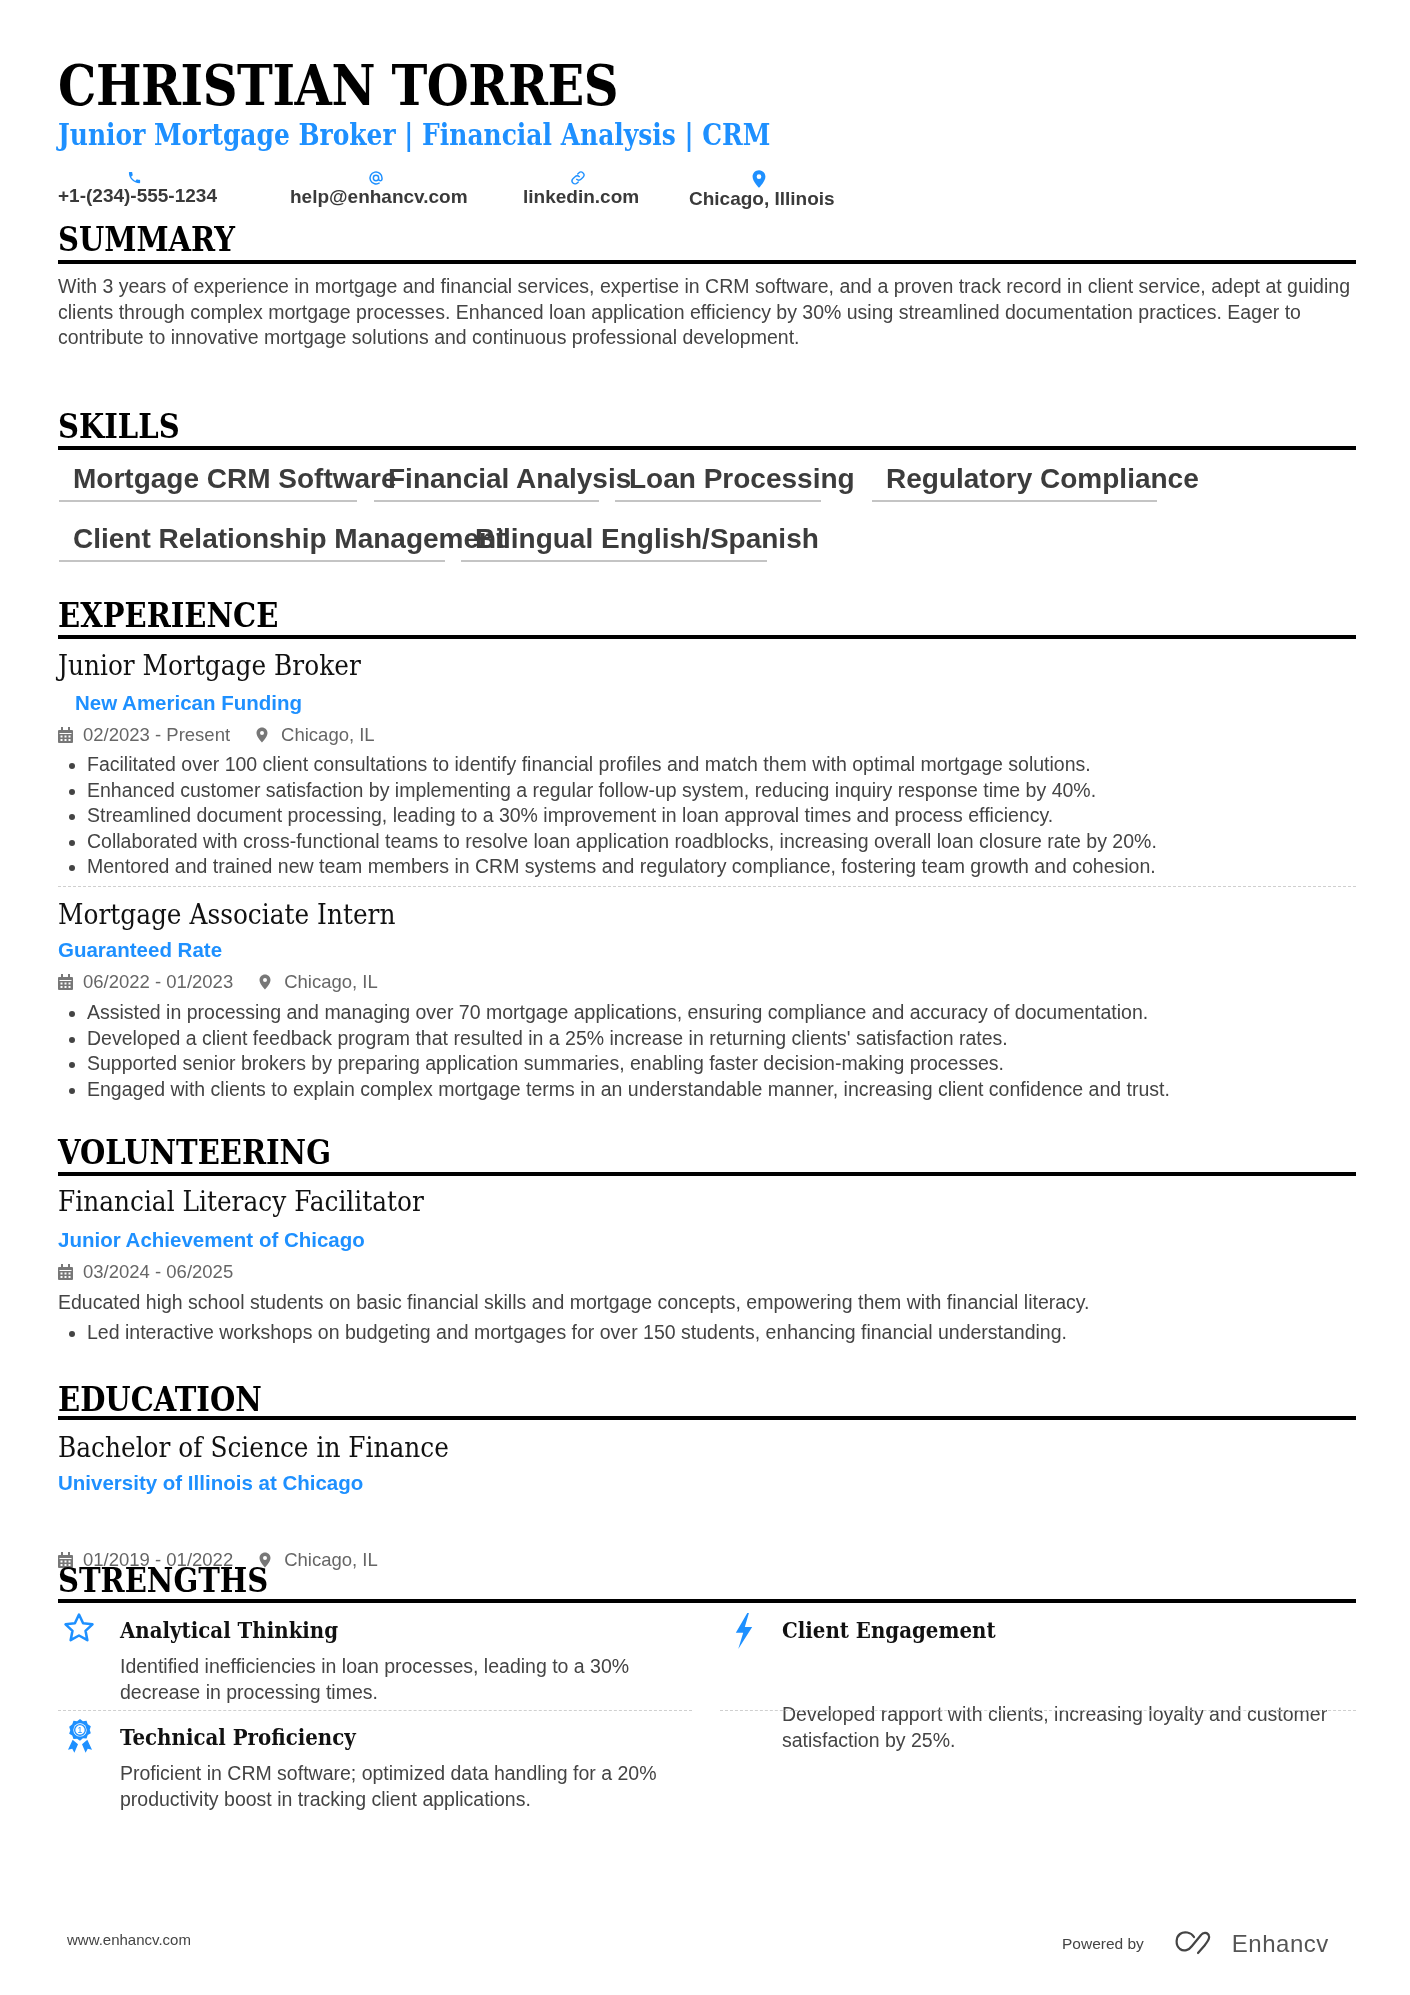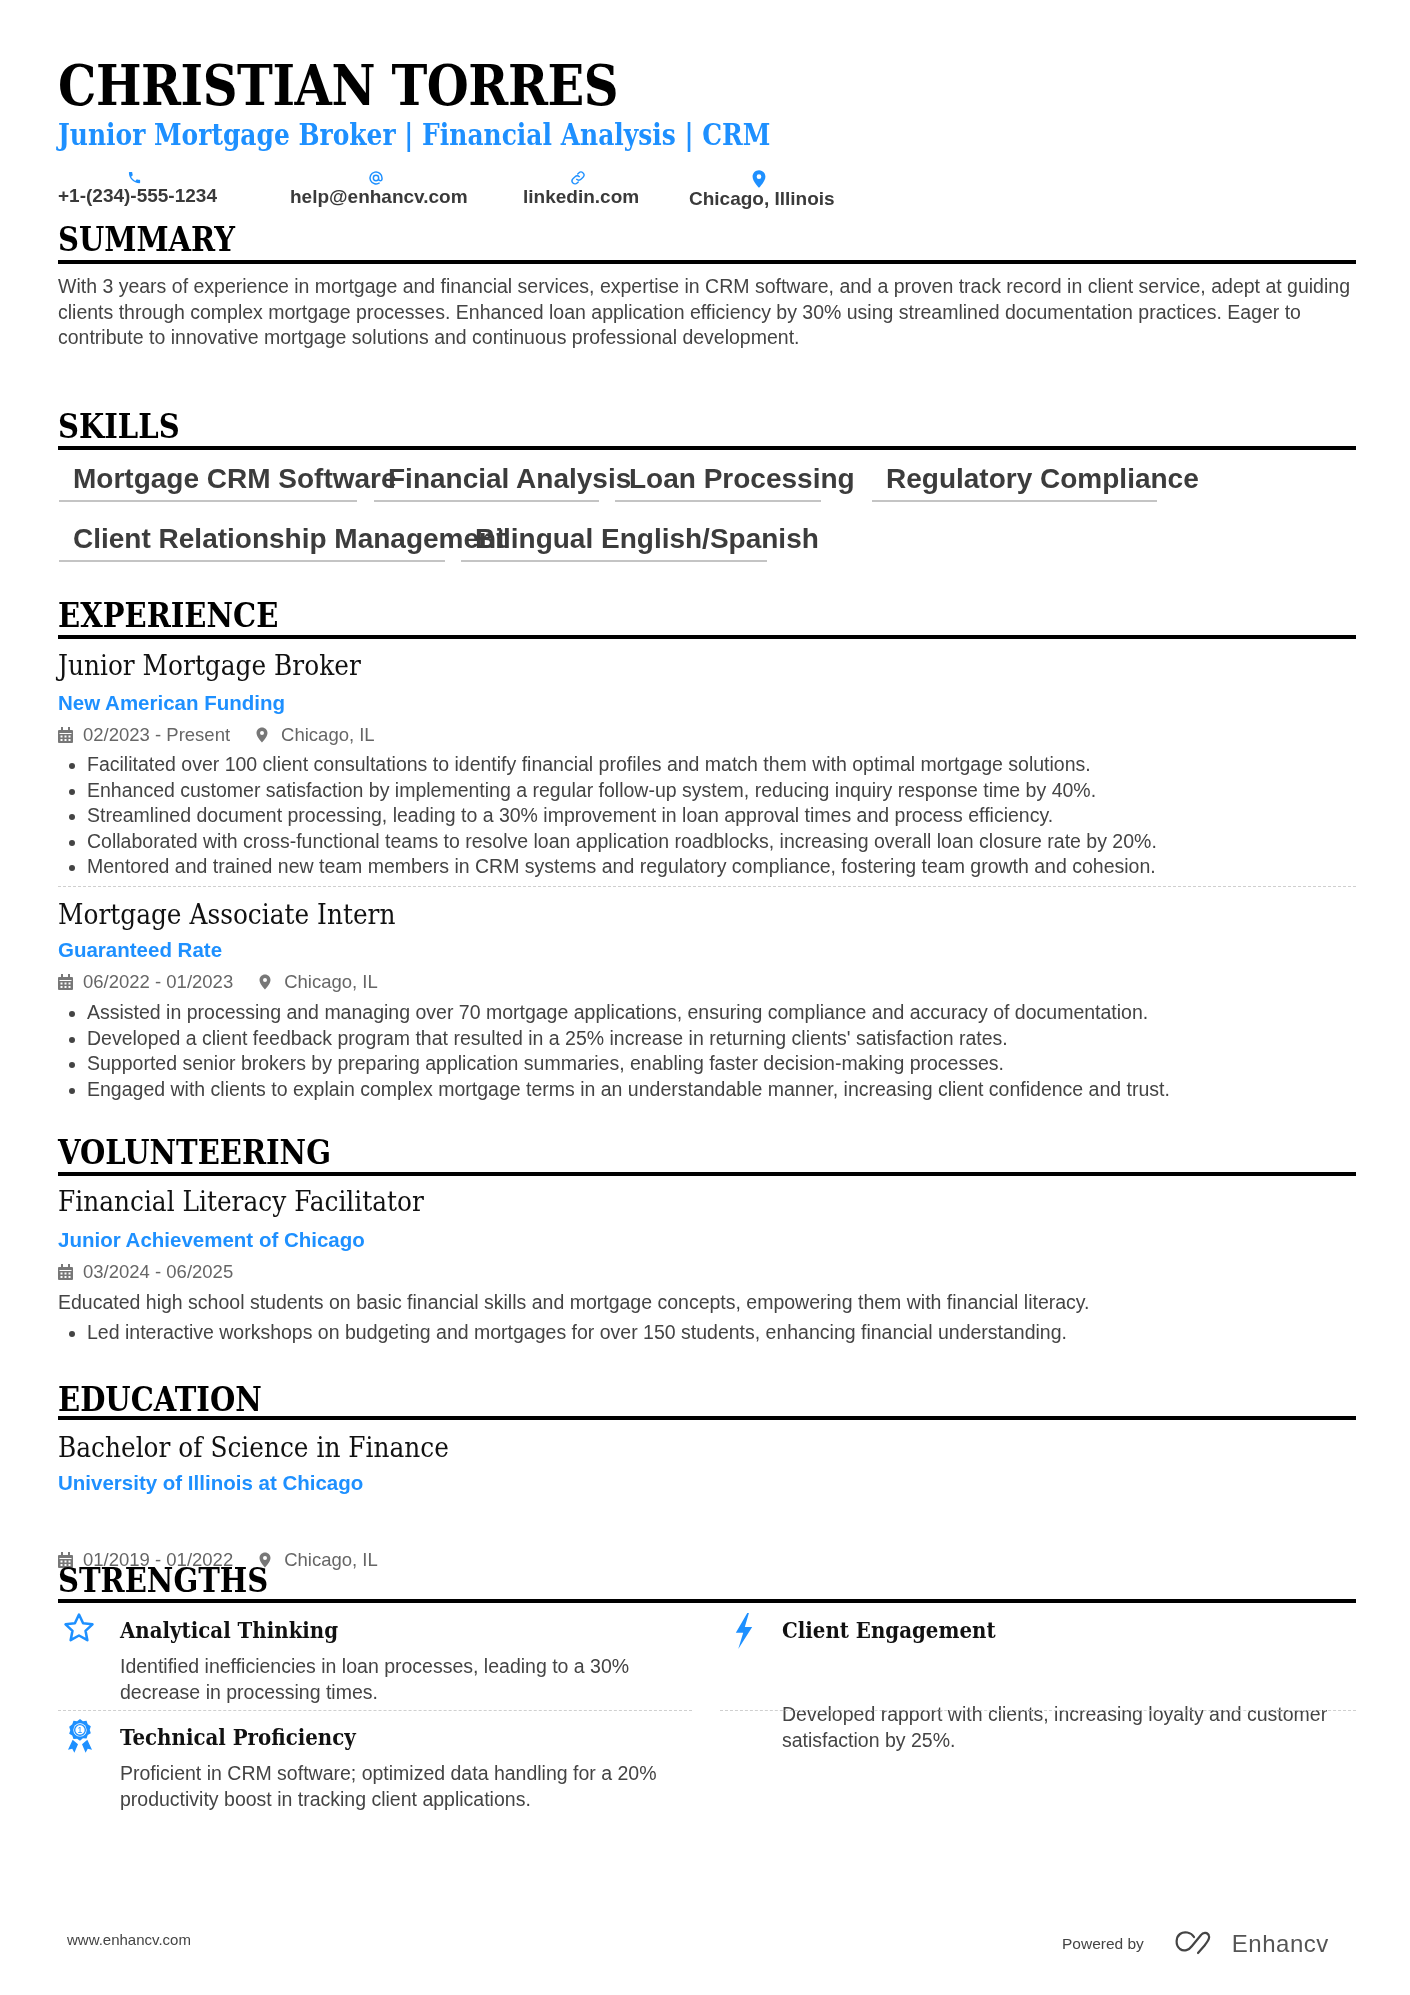--- a/index.html
+++ b/index.html
@@ -95,21 +95,21 @@
   <div class="abs tag" style="left:374px; top:458px; width:225px;text-align:center;">Financial Analysis</div>
   <div class="abs tag" style="left:615px; top:458px; width:206px;">Loan Processing</div>
   <div class="abs tag" style="left:872px; top:458px; width:285px;">Regulatory Compliance</div>
   <div class="abs tag" style="left:59px; top:518px; width:386px;">Client Relationship Management</div>
   <div class="abs tag" style="left:461px; top:518px; width:306px;">Bilingual English/Spanish</div>
 
   <div class="abs sec-title" style="top:597px;">EXPERIENCE</div>
   <div class="abs rule" style="top:635px;"></div>
 
   <div class="abs role" style="top:649px;">Junior Mortgage Broker</div>
-  <div class="abs company" style="top:690px;">New American Funding</div>
+  <div class="abs company" style="top:690px;margin-left:17px;">New American Funding</div>
   <div class="abs meta" style="top:723px;">
     <span class="ic">
       <svg width="15" height="16" viewBox="0 0 15 16">
           <rect x="0" y="3" width="15" height="13" rx="1" fill="#777"></rect>
           <rect x="3" y="0" width="2" height="4" fill="#777"></rect>
           <rect x="10" y="0" width="2" height="4" fill="#777"></rect>
           <rect x="1.5" y="6" width="12" height="1" fill="#fff"></rect>
           <g fill="#fff">
             <rect x="2.5" y="8.5" width="2" height="2"></rect>
             <rect x="6.5" y="8.5" width="2" height="2"></rect>

